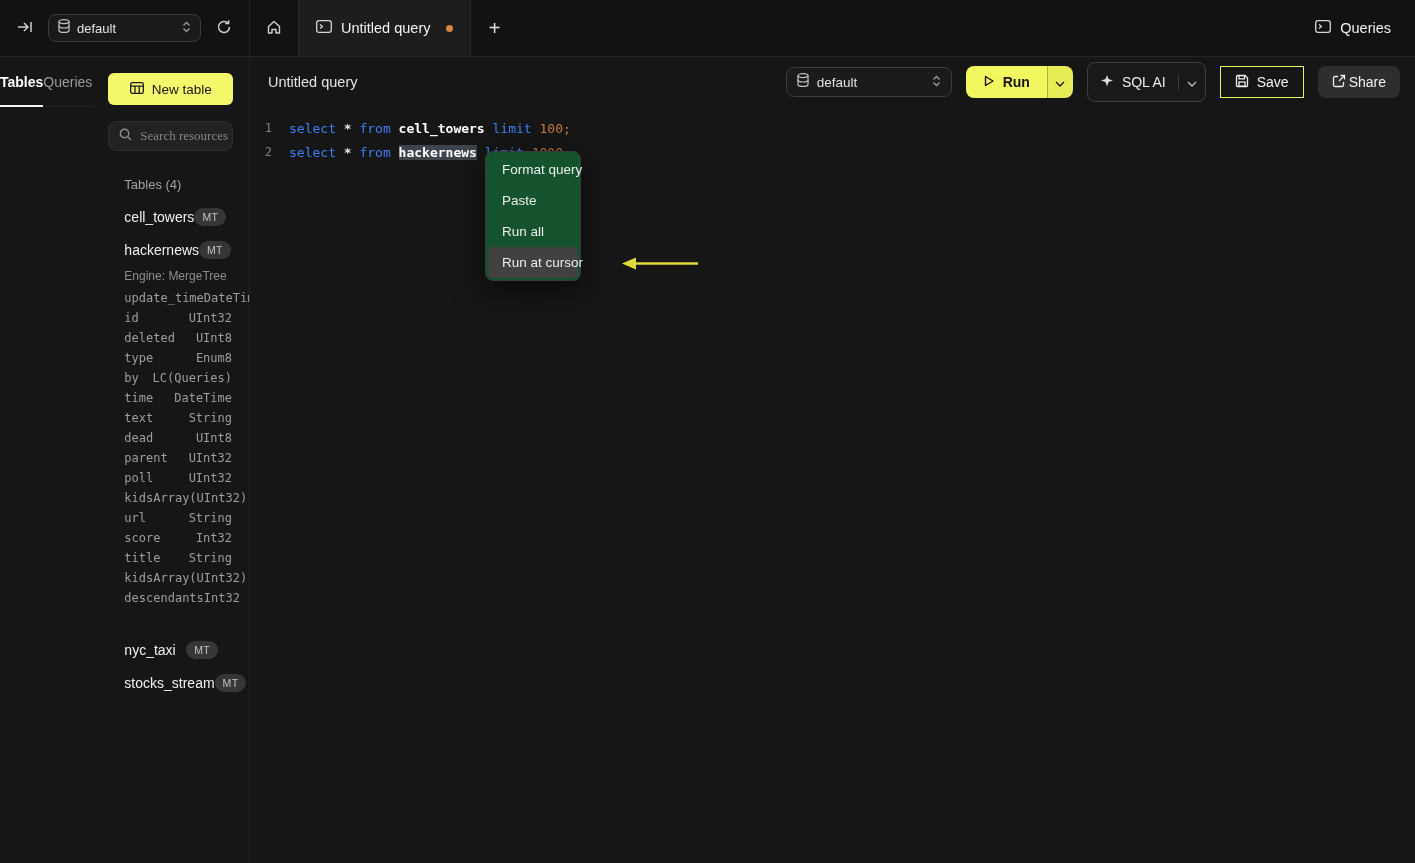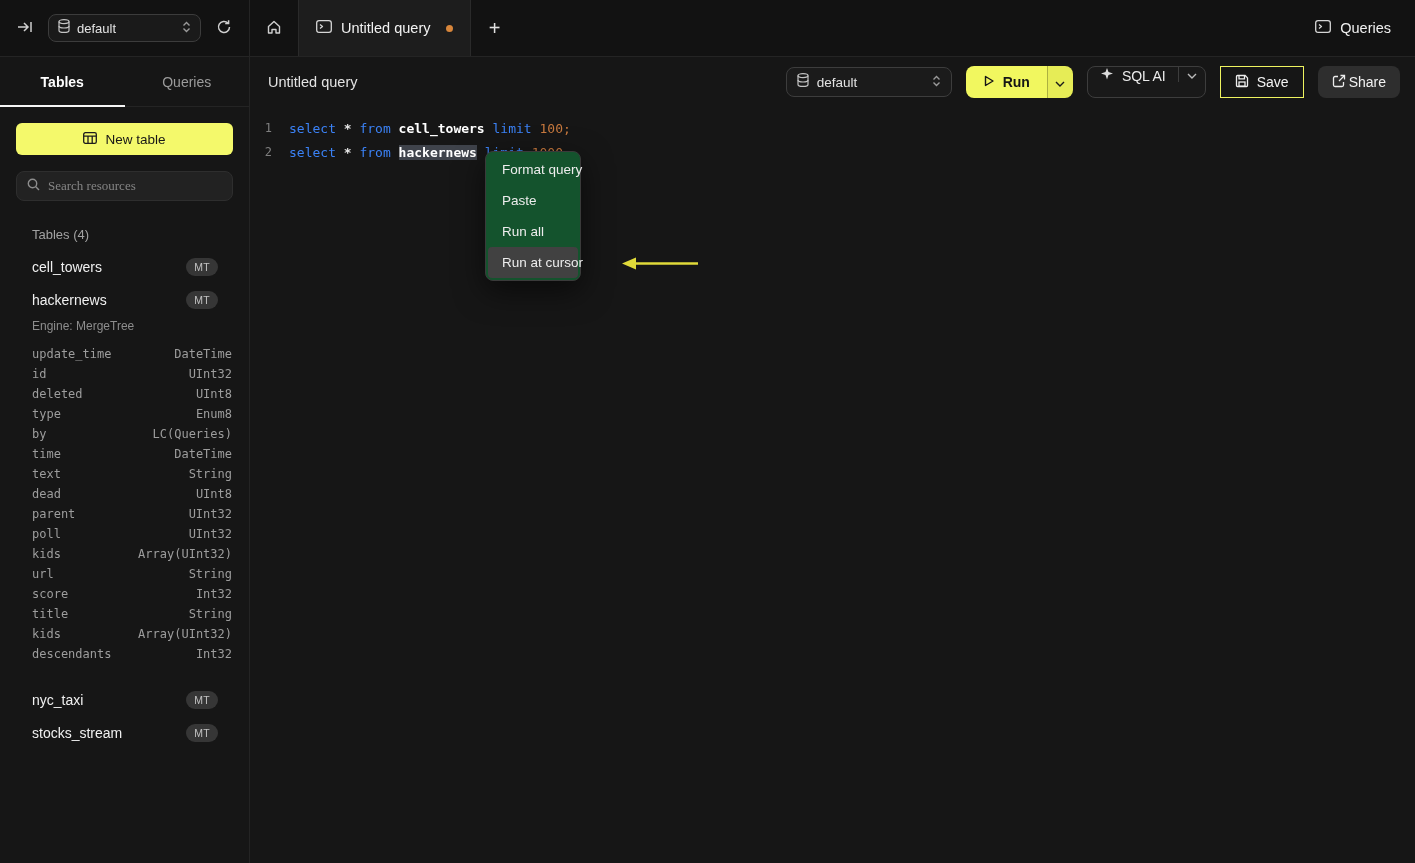--- a/index.html
+++ b/index.html
@@ -24,50 +24,50 @@
   .tab-label { font-size:14.5px; color:#f2f2f2; }
   .tab-dot { width:7px; height:7px; border-radius:50%; background:#d8863b; margin-left:7px; }
   .plus-btn { width:46px; background:none; border:none; color:#e0e0e0; font-size:20px; cursor:pointer; }
   .topbar-right { margin-left:auto; display:flex; align-items:center; padding-right:24px; }
   .queries-btn { display:flex; align-items:center; gap:9px; background:none; border:none; color:#f0f0f0; font-size:14.5px; cursor:pointer; }
 
   
   .body-row { flex:1; display:flex; min-height:0; }
 
   
-  .sidebar { width:250px; flex:none; border-right:1px solid #242424; background:#161616; display:flex; flex-direction:column; }
+  .sidebar { width:250px; flex:none; border-right:1px solid #242424; background:#161616; display:flex; flex-direction:row; }
   .sidebar-tabs { height:50px; flex:none; display:flex; border-bottom:1px solid #242424; }
   .s-tab { flex:1; display:flex; align-items:center; justify-content:center; font-size:14px; color:#9b9b9b; cursor:pointer; position:relative; background:none; border:none; }
   .s-tab.active { color:#ffffff; font-weight:600; }
   .s-tab.active::after { content:""; position:absolute; left:0; right:0; bottom:-1px; height:2px; background:#f5f5f5; }
   .sidebar-scroll { padding:16px; overflow:hidden; }
   .new-table-btn { width:100%; height:32px; background:#f4f96b; color:#161616; border:none; border-radius:6px; display:flex; align-items:center; justify-content:center; gap:8px; font-size:13.5px; font-weight:500; cursor:pointer; font-family:"Liberation Sans", sans-serif; }
   .search-box { margin-top:16px; height:30px; background:#222222; border:1px solid #2e2e2e; border-radius:8px; display:flex; align-items:center; gap:8px; padding:0 10px; }
   .search-box input { flex:1; background:transparent; border:none; outline:none; color:#dddddd; font-size:13px; font-family:Liberation Serif, serif; }
   .search-box input::placeholder { color:#858585; }
   .section-label { margin:26px 0 8px; padding-left:16px; font-size:13px; color:#a2a2a2; }
   .table-row { height:33px; display:flex; align-items:center; justify-content:space-between; padding:0 15px 0 16px; color:#f0f0f0; font-size:14px; font-weight:500; cursor:pointer; border-radius:6px; }
   .badge { background:#363636; color:#c2c2c2; font-size:10.5px; font-weight:500; letter-spacing:.3px; padding:3px 8px; border-radius:999px; }
   .engine-line { padding:3px 0 8px 16px; font-size:12px; color:#8d8d8d; }
   .col-list { padding-bottom:8px; }
-  .col-row { height:20px; display:flex; align-items:flex-end; justify-content:space-between; padding:0 1px 0 16px; font-family:"DejaVu Sans Mono", monospace; font-size:12px; color:#9d9d9d; }
+  .col-row { height:20px; display:flex; align-items:flex-start; justify-content:space-between; padding:0 1px 0 16px; font-family:"DejaVu Sans Mono", monospace; font-size:12px; color:#9d9d9d; }
   .col-row .col-type { color:#9d9d9d; }
   .gap-sm { height:14px; }
 
   
   .main { flex:1; display:flex; flex-direction:column; min-width:0; }
   .main-header { height:50px; flex:none; display:flex; align-items:center; padding:0 15px 0 18px; }
   .page-title { font-size:14.5px; color:#e3e3e3; }
   .controls { margin-left:auto; display:flex; align-items:center; gap:14px; }
   .hdr-select { height:30px; width:166px; border:1px solid #3d3d3d; border-radius:8px; background:#1b1b1b; display:flex; align-items:center; gap:8px; padding:0 10px; cursor:pointer; }
   .hdr-select .sel-label { font-size:13.5px; color:#e3e3e3; flex:1; }
   .run-group { display:flex; height:32px; border-radius:8px; overflow:hidden; }
   .run-main { background:#f1f75f; color:#151515; border:none; display:flex; align-items:center; gap:8px; padding:0 17px; font-size:14px; font-weight:600; cursor:pointer; font-family:"Liberation Sans", sans-serif; }
   .run-caret { width:26px; background:#e6ec56; border:none; border-left:1px solid rgba(0,0,0,.25); display:flex; align-items:center; justify-content:center; color:#1a1a1a; cursor:pointer; }
-  .sqlai-group { display:flex; height:32px; border:1px solid #3d3d3d; border-radius:8px; overflow:hidden; align-items:flex-start; background:#191919; }
+  .sqlai-group { display:flex; height:40px; border:1px solid #3d3d3d; border-radius:8px; overflow:hidden; align-items:center; background:#191919; }
   .sqlai-main { display:flex; align-items:center; gap:8px; padding:0 12px; background:none; border:none; color:#ececec; font-size:14px; cursor:pointer; font-family:"Liberation Sans", sans-serif; }
   .sqlai-caret { width:27px; border:none; border-left:1px solid #3d3d3d; background:none; display:flex; align-items:center; justify-content:center; color:#bbbbbb; cursor:pointer; }
   .save-btn { height:32px; border:1.5px solid #eef35f; border-radius:0; background:transparent; color:#f2f2f2; display:flex; align-items:center; gap:8px; padding:0 14px; font-size:14px; cursor:pointer; font-family:"Liberation Sans", sans-serif; }
   .share-btn { height:32px; border:none; border-radius:8px; background:#2e2e2e; color:#f2f2f2; display:flex; align-items:center; gap:3px; padding:0 14px; font-size:14px; cursor:pointer; font-family:"Liberation Sans", sans-serif; }
 
   
   .editor { flex:1; padding-top:9px; }
   .line { height:24px; display:flex; align-items:center; }
   .ln { width:22px; flex:none; text-align:right; font-family:"DejaVu Sans Mono", monospace; font-size:12px; color:#7f7f7f; }
   .code { margin-left:17px; white-space:pre; font-family:"DejaVu Sans Mono", monospace; font-size:13px; color:#cfcfcf; }

